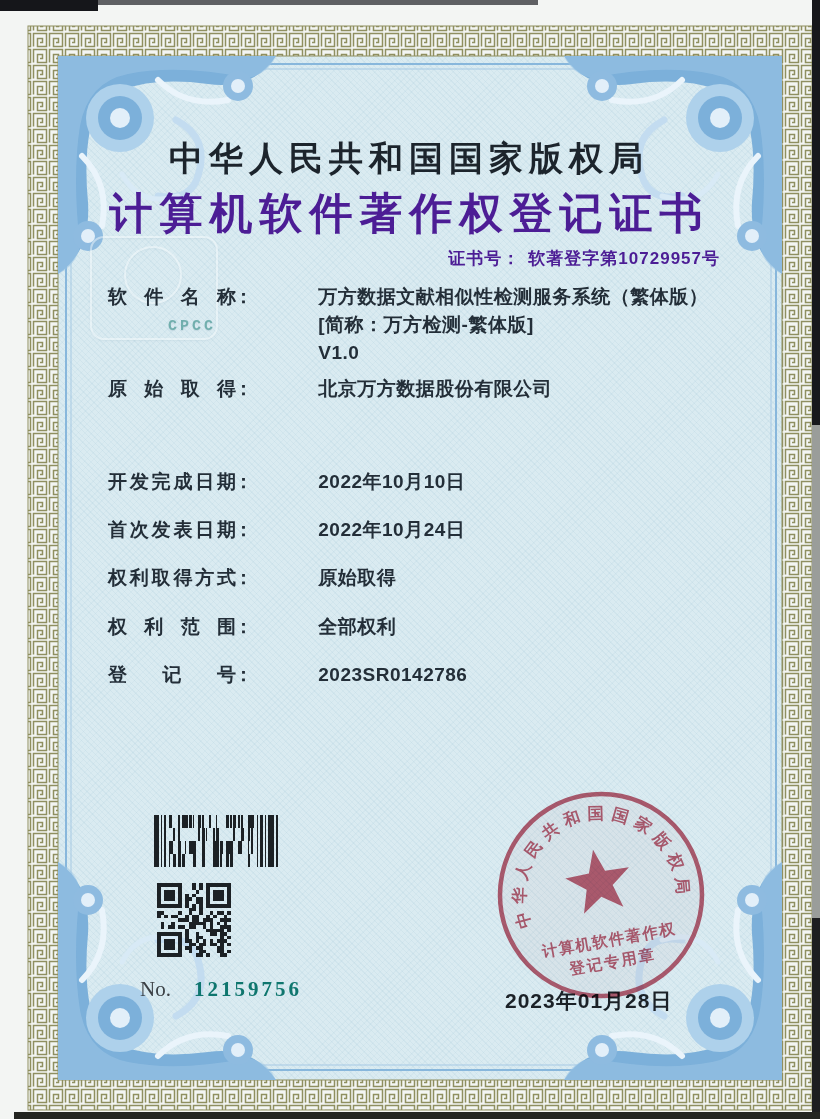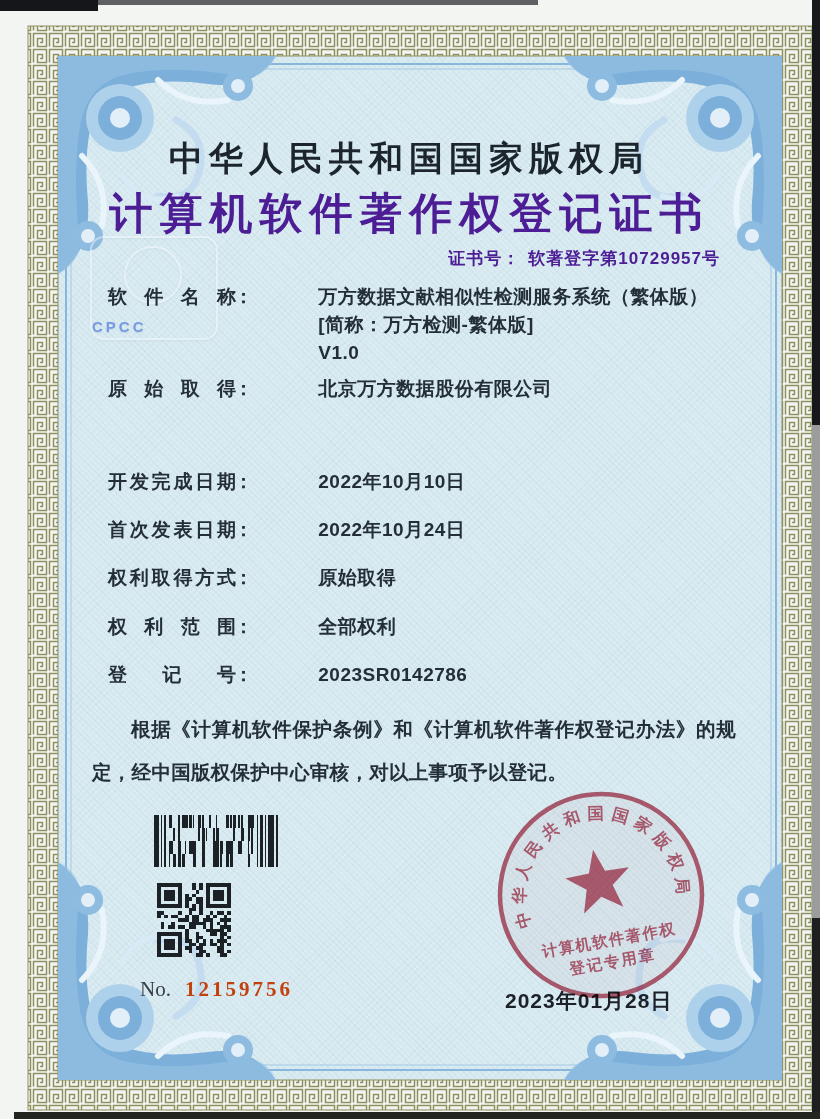--- a/index.html
+++ b/index.html
@@ -30,35 +30,35 @@
   .r1{top:283px}.r2{top:375px}.r3{top:468px}.r4{top:516px}.r5{top:564px}.r6{top:613px}.r7{top:661px}
   
   .statement{position:absolute;left:92px;width:644px;top:708px;font-size:19.5px;font-weight:bold;
     line-height:43px;text-indent:2em;color:#232e38;text-align:justify;letter-spacing:0.3px;}
   
   .barcode{position:absolute;left:154px;top:815px;}
   .qrcode{position:absolute;left:157px;top:883px;}
   
   .no-line{position:absolute;left:140px;top:977px;font-family:"Liberation Serif","DejaVu Serif",serif;
     font-size:21px;color:#3c4146;}
-  .no-line .serial{color:#c2410c;margin-left:14px;letter-spacing:3px;font-weight:bold;}
+  .no-line .serial{color:#0f766e;margin-left:23px;letter-spacing:3px;font-weight:bold;}
   .issue-date{position:absolute;left:505px;top:975px;font-size:21px;font-weight:bold;
     color:#1b2127;letter-spacing:1px;margin-top:12px;}
   
   .seal-wrap{position:absolute;left:486px;top:780px;width:230px;height:230px;
     transform:rotate(-10deg);opacity:0.9;mix-blend-mode:multiply;}
   
   .watermark{position:absolute;left:90px;top:236px;width:124px;height:100px;
     border:2px solid rgba(250,253,254,0.9);border-radius:14px;opacity:0.5;
     box-shadow:0 1px 2px rgba(140,170,185,0.35), inset 0 1px 2px rgba(140,170,185,0.3);}
   .wm-circle{position:absolute;left:32px;top:8px;width:54px;height:54px;border-radius:50%;
     border:2px solid rgba(250,253,254,0.9);
     box-shadow:0 1px 2px rgba(140,170,185,0.35), inset 0 1px 2px rgba(140,170,185,0.3);}
-  .wm-text{position:absolute;bottom:3px;width:100%;text-align:left;color:#1d4ed8;
-    text-shadow:0 1px 1px rgba(140,170,185,0.6);font-size:15px;letter-spacing:3px;font-weight:bold;}
+  .wm-text{position:absolute;bottom:3px;width:100%;text-align:right;color:#0f766e;
+    text-shadow:0 1px 1px rgba(140,170,185,0.6);font-size:15px;letter-spacing:3px;font-weight:bold;font-family:Liberation Mono, monospace;}
   
   .edge-top1{position:absolute;left:0;top:0;width:98px;height:11px;background:#15161a;}
   .edge-top2{position:absolute;left:98px;top:0;width:440px;height:5px;background:#3a3b3f;opacity:.8;}
   .edge-right{position:absolute;right:0;top:0;width:8px;height:100%;
     background:linear-gradient(#17181c 0 38%, #9a9d9a 38% 82%, #1d1e20 82% 100%);}
   .edge-bottom{position:absolute;left:14px;right:0;bottom:0;height:7px;background:#232521;}
 </style>
 </head>
 <body>
 
@@ -143,21 +143,20 @@
   </div>
   <div class="row r5">
     <span class="flabel">权利取得方式</span><span class="fcolon">：</span>
     <span class="fvalue"><span class="vline">原始取得</span></span>
   </div>
   <div class="row r7">
     <span class="flabel">登记号</span><span class="fcolon">：</span>
     <span class="fvalue"><span class="vline">2023SR0142786</span></span>
   </div>
 
-  <div class="statement">根据《计算机软件保护条例》和《计算机软件著作权登记办法》的规定，经中国版权保护中心审核，对以上事项予以登记。</div>
 
   <svg id="barcode-svg" class="barcode" width="128" height="52" viewBox="0 0 128 52" shape-rendering="crispEdges">
       <rect x="0" y="0" width="5" height="52" fill="#1c2125"></rect>
       <rect x="7" y="0" width="1" height="52" fill="#1c2125"></rect>
       <rect x="10" y="0" width="2" height="52" fill="#1c2125"></rect>
       <rect x="15" y="0" width="3" height="13" fill="#1c2125"></rect>
       <rect x="15" y="26" width="4" height="13" fill="#1c2125"></rect>
       <rect x="15" y="39" width="1" height="13" fill="#1c2125"></rect>
       <rect x="19" y="13" width="2" height="13" fill="#1c2125"></rect>
       <rect x="19" y="39" width="3" height="13" fill="#1c2125"></rect>

